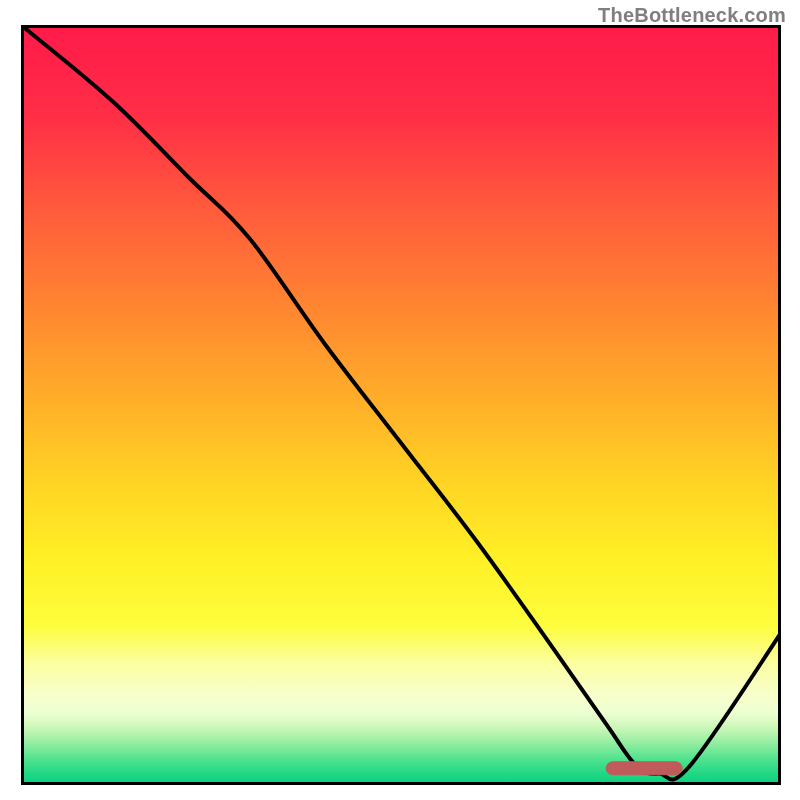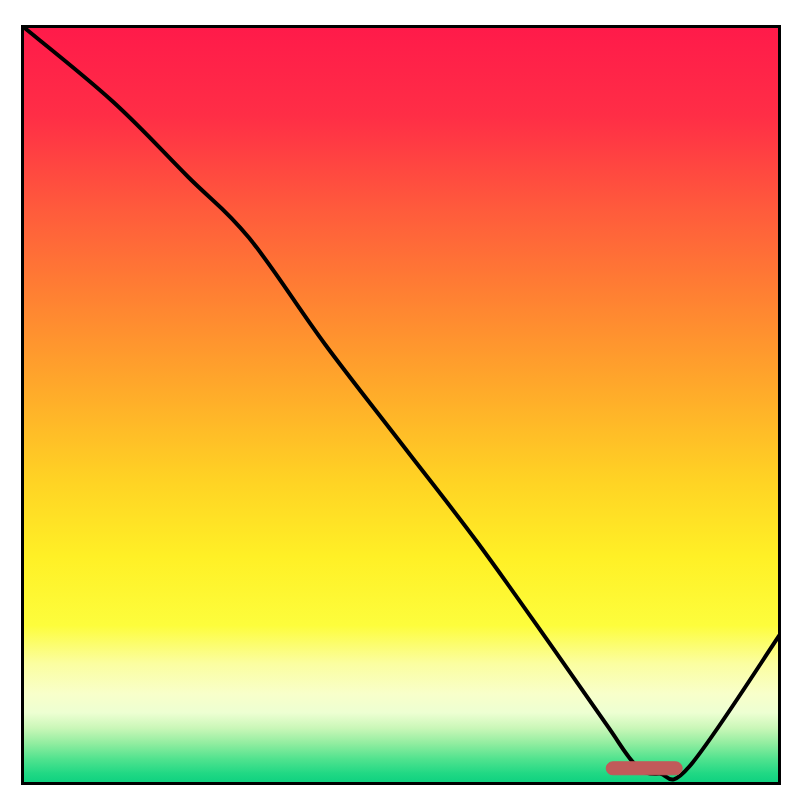--- a/index.html
+++ b/index.html
@@ -35,20 +35,21 @@
     height: 760px;
   }
   .plot svg {
     display: block;
   }
 </style>
 </head>
 <body>
 
 <div class="chart-container">
+  <div class="attribution">TheBottleneck.com</div>
 
   <div class="plot">
     <svg id="chart-svg" width="760" height="760" viewBox="0 0 760 760">
         <defs>
           <linearGradient id="bg-grad" x1="0" y1="0" x2="0" y2="1">
             <stop offset="0%" stop-color="#ff1a4a"></stop>
             <stop offset="12%" stop-color="#ff2e46"></stop>
             <stop offset="24%" stop-color="#ff5a3c"></stop>
             <stop offset="36%" stop-color="#ff8232"></stop>
             <stop offset="48%" stop-color="#ffaa2a"></stop>

